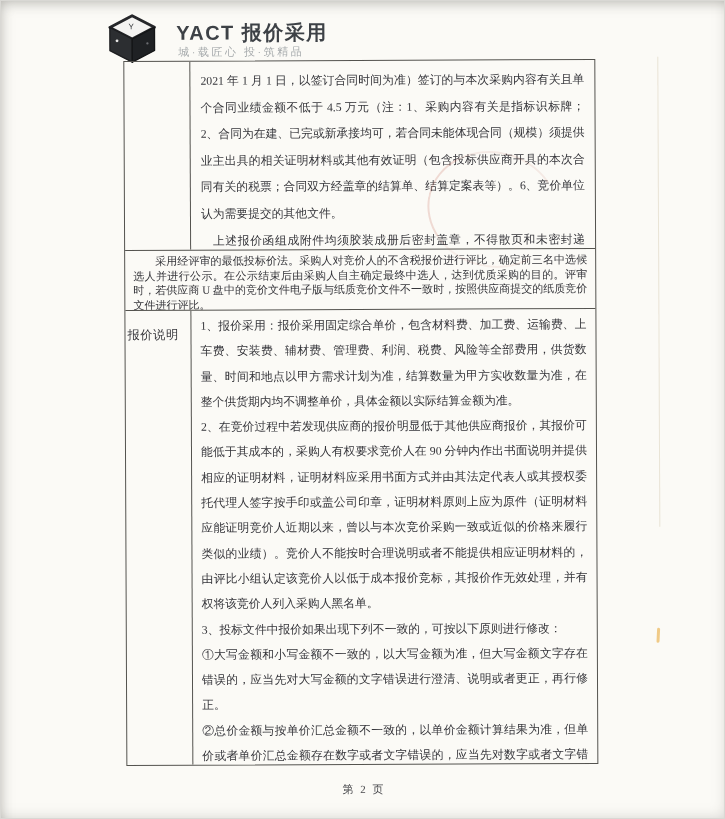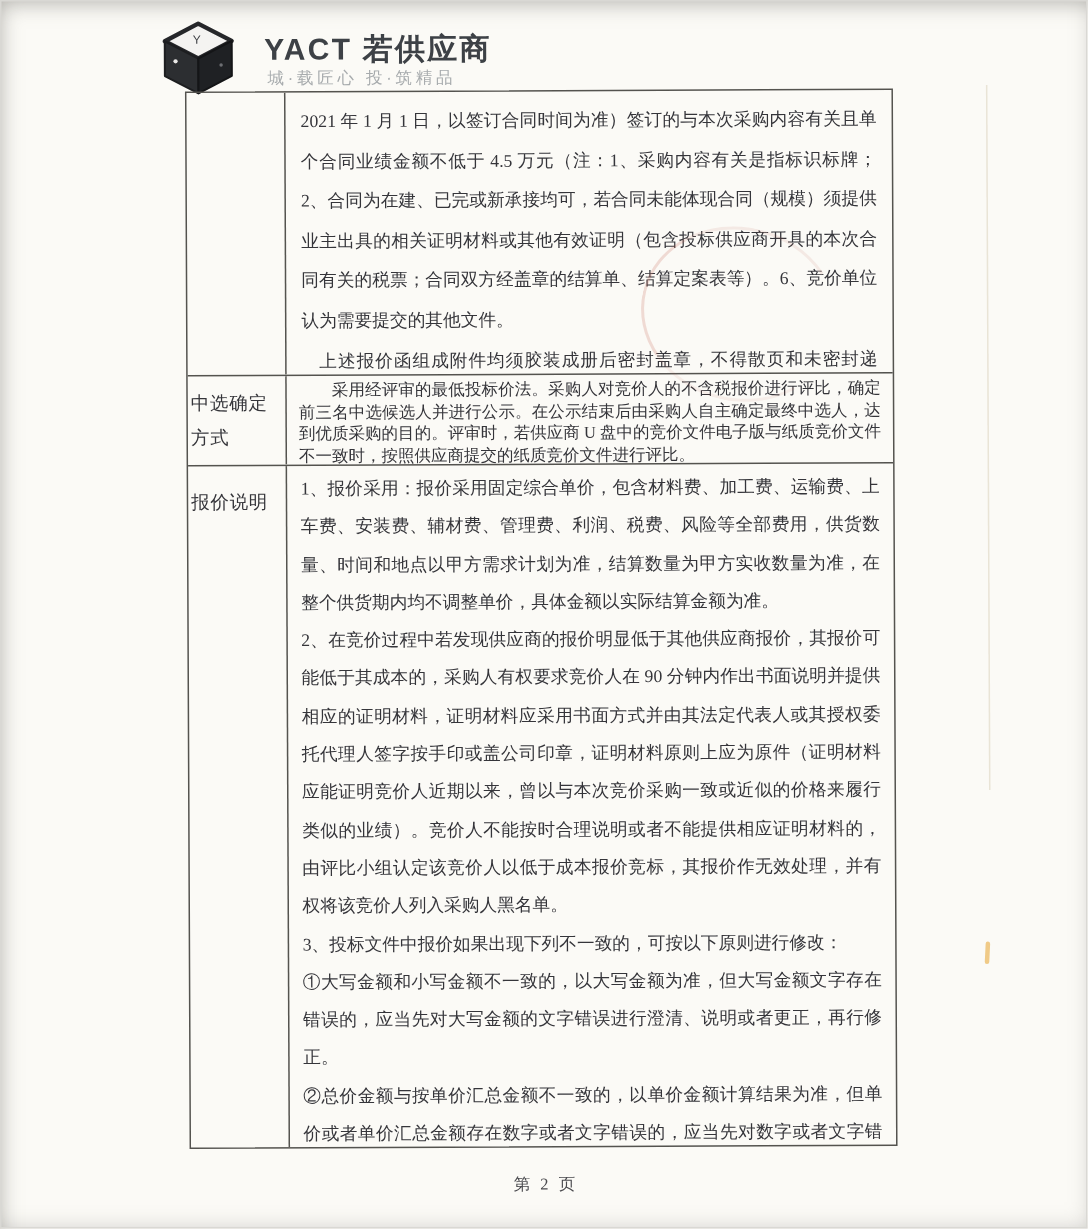--- a/index.html
+++ b/index.html
@@ -86,36 +86,35 @@
 
   <div class="logo">
     <svg class="cube" viewBox="0 0 60 56">
       <polygon points="30,2 55,15 30,28 5,15" fill="#f4f3f1" stroke="#26272a" stroke-width="3.2" stroke-linejoin="round"></polygon>
       <polygon points="5,15 30,28 30,54 5,41" fill="#2c2e31" stroke="#1d1e20" stroke-width="1.5" stroke-linejoin="round"></polygon>
       <polygon points="55,15 30,28 30,54 55,41" fill="#1f2124" stroke="#141517" stroke-width="1.5" stroke-linejoin="round"></polygon>
       <text x="29" y="17" font-size="9" fill="#3a3c40" text-anchor="middle" font-family="Liberation Sans, sans-serif">Y</text>
       <circle cx="13" cy="30" r="1.6" fill="#e9e8e6"></circle>
       <circle cx="47" cy="33" r="1.3" fill="#6c6e72"></circle>
     </svg>
-    <div class="brand">YACT 若供应商</div>
+    <div class="brand">YACT 报价采用</div>
     <div class="tagline">城·载匠心  投·筑精品</div>
   </div>
 
   <div class="doc-table">
 
     <div class="row row-1">
       <div class="label-cell"></div>
       <div class="content-cell">
         <p>2021 年 1 月 1 日，以签订合同时间为准）签订的与本次采购内容有关且单个合同业绩金额不低于 4.5 万元（注：1、采购内容有关是指标识标牌；2、合同为在建、已完或新承接均可，若合同未能体现合同（规模）须提供业主出具的相关证明材料或其他有效证明（包含投标供应商开具的本次合同有关的税票；合同双方经盖章的结算单、结算定案表等）。6、竞价单位认为需要提交的其他文件。</p>
         <p class="indent-1">上述报价函组成附件均须胶装成册后密封盖章，不得散页和未密封递交，未按要求胶装密封的，采购人可以拒收竞价文件)，。</p>
       </div>
     </div>
 
     <div class="row row-2">
-      <div class="label-cell">中选确定方式</div>
       <div class="content-cell">
         <p class="indent-2">采用经评审的最低投标价法。采购人对竞价人的不含税报价进行评比，确定前三名中选候选人并进行公示。在公示结束后由采购人自主确定最终中选人，达到优质采购的目的。评审时，若供应商 U 盘中的竞价文件电子版与纸质竞价文件不一致时，按照供应商提交的纸质竞价文件进行评比。</p>
       </div>
     </div>
 
     <div class="row row-3">
       <div class="label-cell">报价说明</div>
       <div class="content-cell">
         <p>1、报价采用：报价采用固定综合单价，包含材料费、加工费、运输费、上车费、安装费、辅材费、管理费、利润、税费、风险等全部费用，供货数量、时间和地点以甲方需求计划为准，结算数量为甲方实收数量为准，在整个供货期内均不调整单价，具体金额以实际结算金额为准。</p>
         <p>2、在竞价过程中若发现供应商的报价明显低于其他供应商报价，其报价可能低于其成本的，采购人有权要求竞价人在 90 分钟内作出书面说明并提供相应的证明材料，证明材料应采用书面方式并由其法定代表人或其授权委托代理人签字按手印或盖公司印章，证明材料原则上应为原件（证明材料应能证明竞价人近期以来，曾以与本次竞价采购一致或近似的价格来履行类似的业绩）。竞价人不能按时合理说明或者不能提供相应证明材料的，由评比小组认定该竞价人以低于成本报价竞标，其报价作无效处理，并有权将该竞价人列入采购人黑名单。</p>

